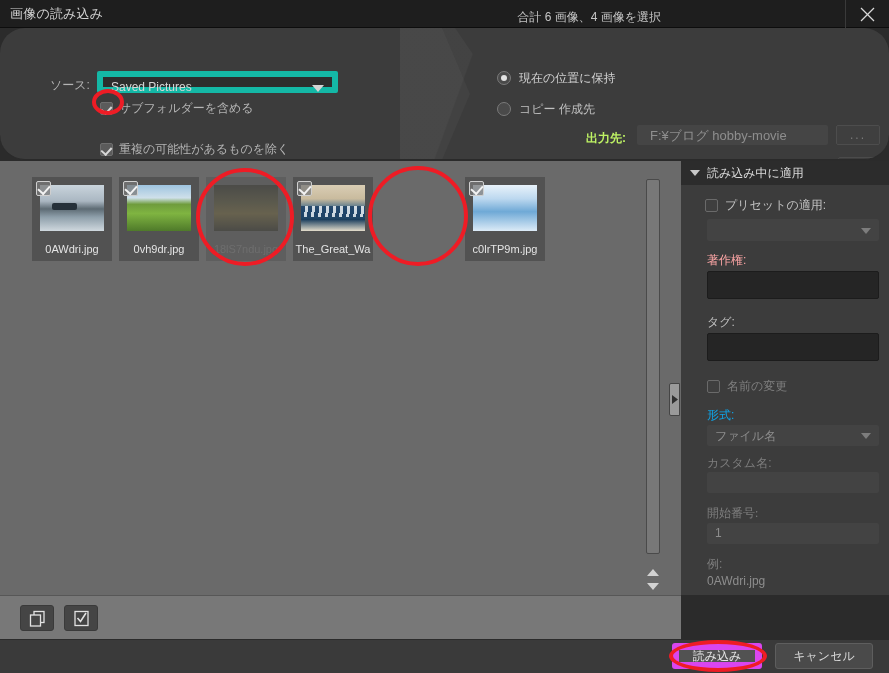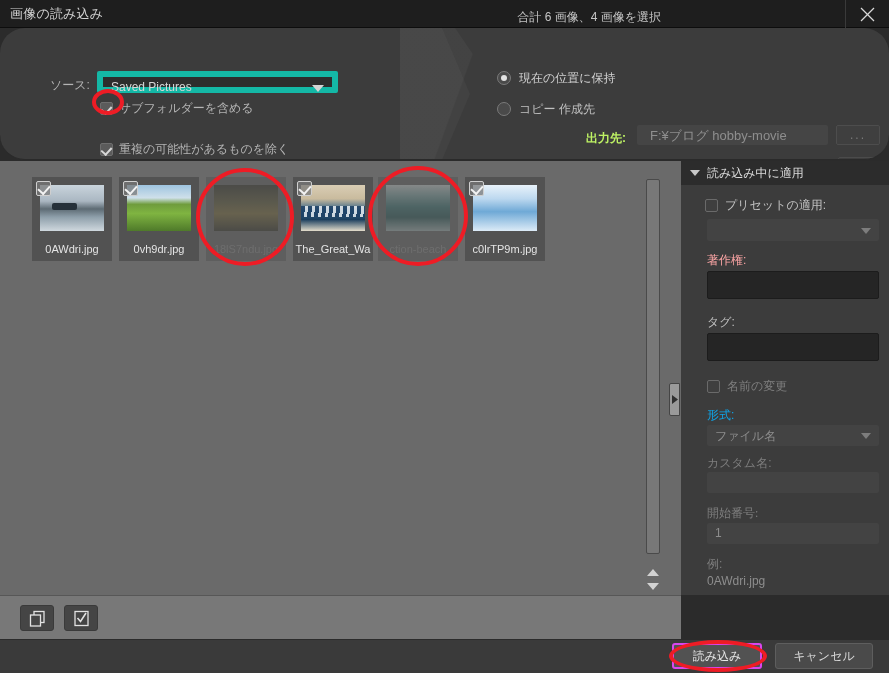--- a/index.html
+++ b/index.html
@@ -277,21 +277,21 @@
   #footer {
     position: absolute; left: 0; top: 639px; width: 889px; height: 34px;
     background: #3a3a3a; border-top: 1px solid #2b2b2b;
   }
   #status-text {
     position: absolute; right: 228px; top: 9px;
     font-size: 12px; color: #c6c6c6; white-space: nowrap;
   }
   #btn-import {
     position: absolute; left: 672px; top: 643px; width: 90px; height: 26px;
-    background: #525252; border: 2px solid #d946ef; border-radius: 3px;
+    background: #525252; border: 7px solid #d946ef; border-radius: 3px;
     display: flex; align-items: center; justify-content: center;
     font-size: 12px; color: #e8e8e8;
   }
   #btn-cancel {
     position: absolute; left: 775px; top: 643px; width: 98px; height: 26px;
     background: #4a4a4a; border: 1px solid #5e5e5e; border-radius: 3px;
     display: flex; align-items: center; justify-content: center;
     font-size: 12px; color: #d8d8d8;
   }
 
@@ -390,26 +390,20 @@
     </div>
 
     <div class="thumb" style="left:293px">
       <div class="tcb"></div>
       <div class="pic">
           <div class="img-d"></div>
         </div>
       <div class="name">The_Great_Wa</div>
     </div>
 
-    <div class="thumb dim" style="left:378px">
-      <div class="pic">
-          <div class="img-e"></div>
-        </div>
-      <div class="name">ction-beach</div>
-    </div>
 
     <div class="thumb" style="left:465px">
       <div class="tcb"></div>
       <div class="pic">
           <div class="img-f"></div>
         </div>
       <div class="name">c0lrTP9m.jpg</div>
     </div>
 
   </div>

